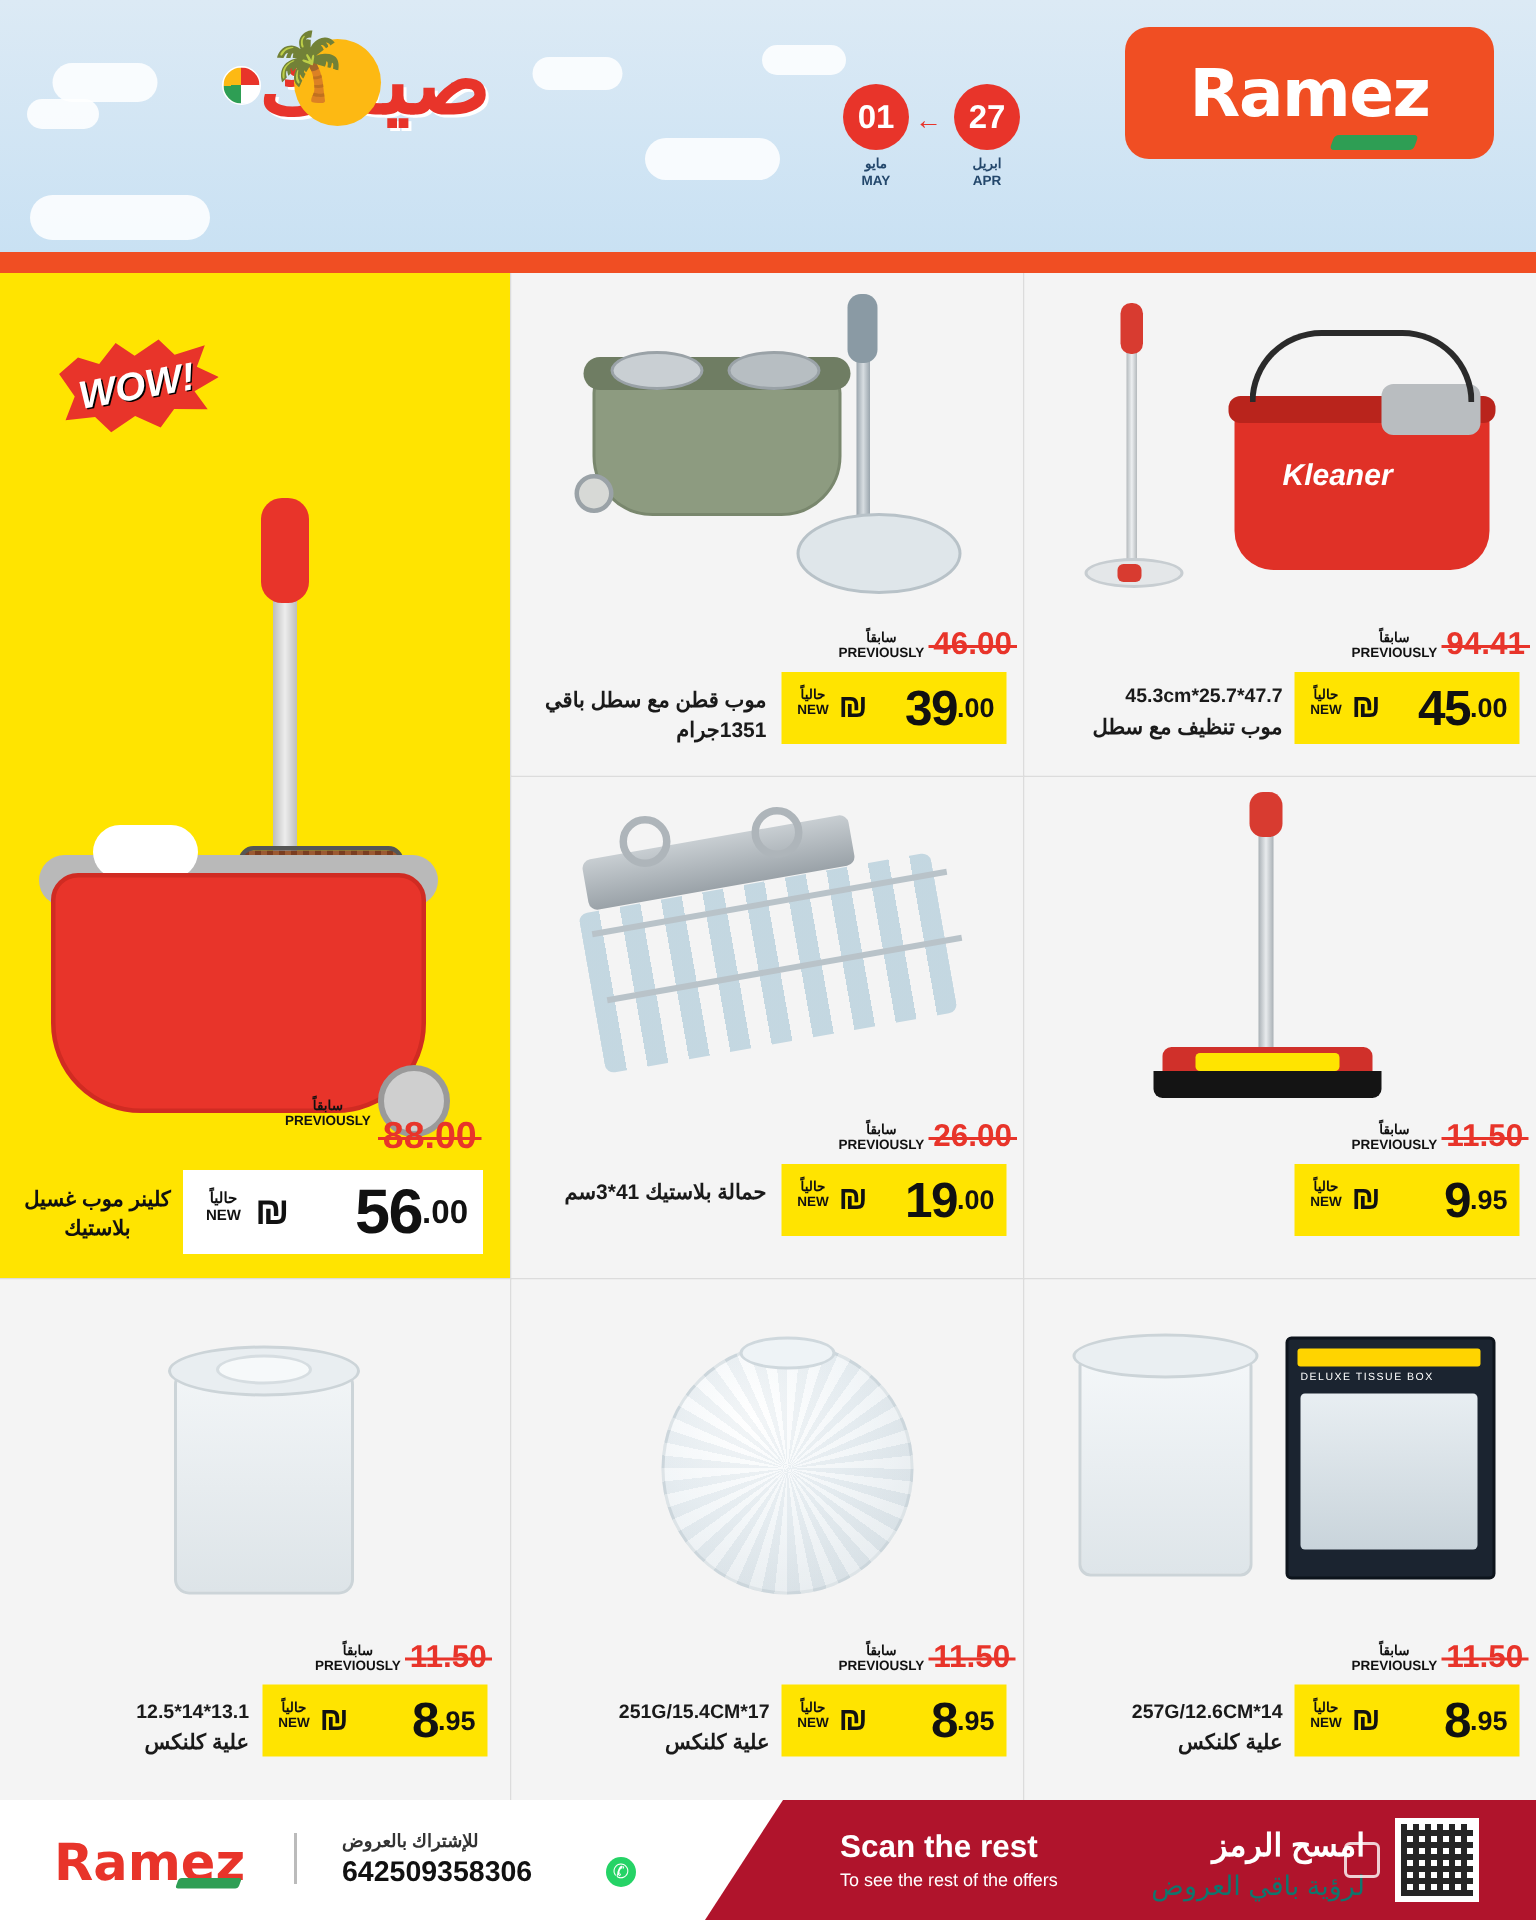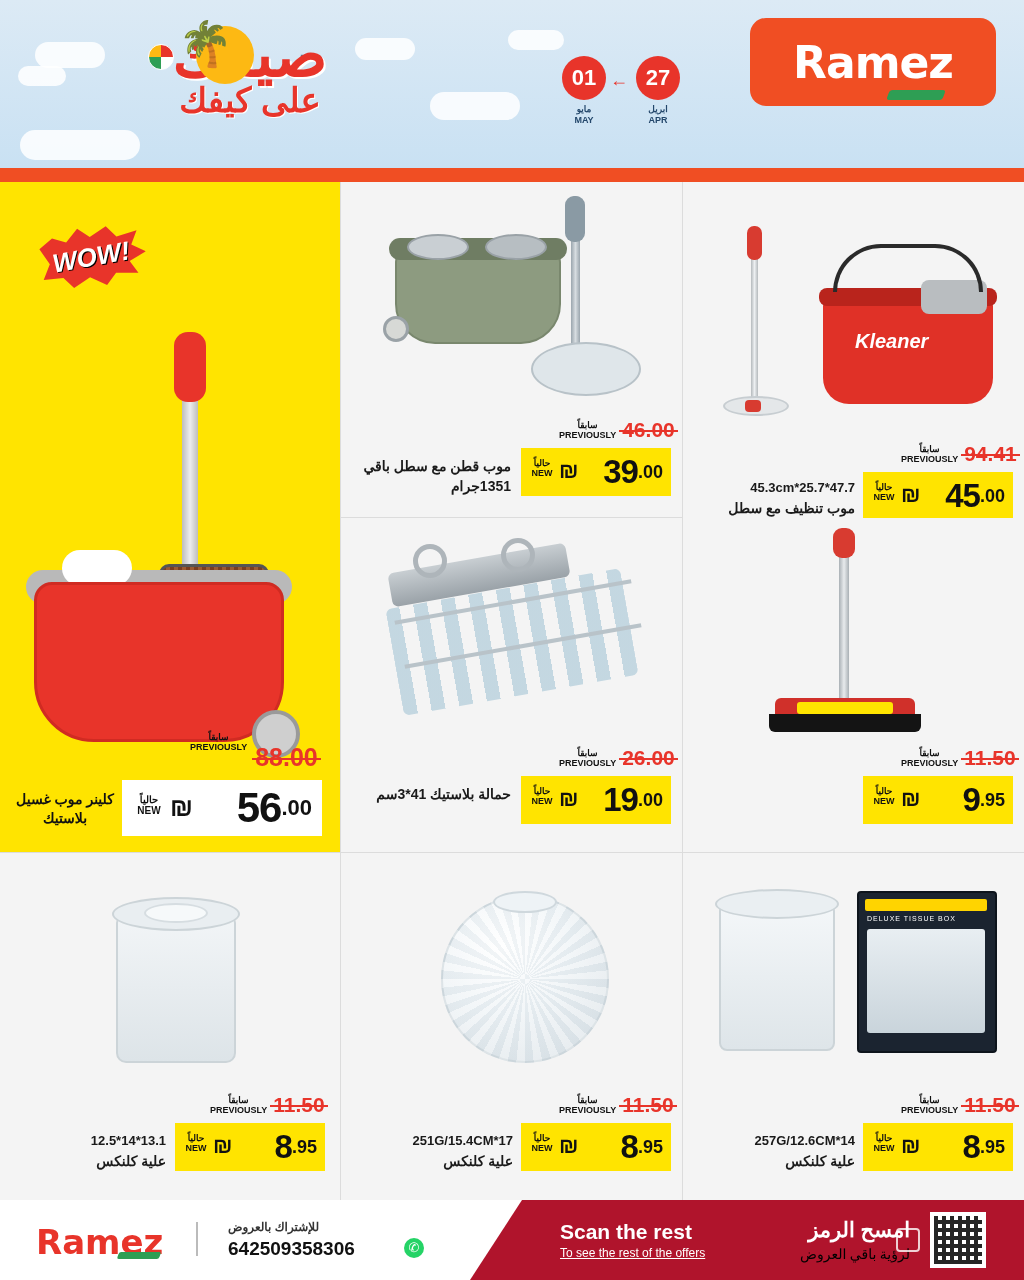--- a/index.html
+++ b/index.html
@@ -215,23 +215,23 @@
   .footer-ramez { position:absolute; left:36px; top:22px; font-size:34px; font-weight:bold; color:#e8342a; font-family:"DejaVu Sans",sans-serif;}
   .footer-ramez-swoosh { position:absolute; left:118px; top:52px; width:42px; height:7px; background:#2e9e54; border-radius:2px; transform:skewX(-20deg);}
   .footer-divider { position:absolute; left:196px; top:22px; width:2px; height:34px; background:#bbb;}
   .footer-sub { position:absolute; left:228px; top:20px; direction:rtl; text-align:right; font-size:12px; color:#333; font-weight:bold;}
   .footer-phone { position:absolute; left:228px; top:38px; font-size:19px; font-weight:bold; color:#111;}
   .wa-icon {
     position:absolute; left:404px; top:38px; width:20px; height:20px; border-radius:50%;
     background:#25d366; color:#fff; font-size:13px; text-align:center; line-height:20px;
   }
   .scan-en { position:absolute; left:560px; top:20px; color:#fff; font-size:21px; font-weight:bold;}
-  .scan-en2 { position:absolute; left:560px; top:46px; color:#fff; font-size:12px;text-decoration:underline;}
+  .scan-en2 { position:absolute; left:560px; top:46px; color:#fff; font-size:12px;}
   .scan-ar { position:absolute; left:750px; top:18px; width:160px; text-align:right; direction:rtl; color:#fff; font-size:21px; font-weight:bold;}
-  .scan-ar2 { position:absolute; left:750px; top:46px; width:160px; text-align:right; direction:rtl; color:#000000; font-size:14px;font-family:Liberation Serif, serif;}
+  .scan-ar2 { position:absolute; left:750px; top:46px; width:160px; text-align:right; direction:rtl; color:#0f766e; font-size:18px;}
   .qr {
     position:absolute; left:930px; top:12px; width:56px; height:56px; background:#fff; padding:4px;
   }
   .qr-inner {
     width:100%; height:100%;
     background-image:
       linear-gradient(90deg,#000 50%, transparent 50%),
       linear-gradient(0deg,#000 50%, transparent 50%);
     background-size: 8px 8px, 8px 8px;
     opacity:.85;
@@ -252,21 +252,20 @@
     <div class="cloud c5"></div>
     <div class="cloud c6"></div>
 
     <div class="sun"></div>
     <div class="palm">🌴</div>
     <div class="beachball"></div>
     <div class="birds">❞❞</div>
 
     <div class="summer-logo">
       <div class="summer-ar1">صيفك</div>
-      <div class="summer-ar2">على كيفك</div>
     </div>
 
     <div class="date-group">
       <div class="date-badge to">01</div>
       <div class="date-sub to">
         <span>مايو</span><br>
         <span>MAY</span>
       </div>
       <div class="date-arrow">←</div>
       <div class="date-badge from">27</div>
@@ -355,21 +354,21 @@
           <span>NEW</span>
         </div>
         <div class="riyal">₪</div>
         <span class="price-main">39</span>
         <span class="price-dec">.00</span>
       </div>
 
       <div class="name-block" style="left:20px; top:274px; width:150px;">موب قطن مع سطل باقي 1351جرام</div>
     </div>
 
-    <div class="cell" style="left:683px; top:0; width:341px; height:335px;margin-top:24px;">
+    <div class="cell" style="left:683px; top:0; width:341px; height:335px;">
       <div class="prod-img" style="left:40px; top:20px; width:280px; height:220px;">
         <div style="position:absolute;left:28px;top:8px;width:7px;height:170px;background:linear-gradient(90deg,#b4b9bc,#eceff1,#b4b9bc);border-radius:4px;"></div>
         <div style="position:absolute;left:24px;top:0;width:15px;height:34px;background:#d83b30;border-radius:7px;"></div>
         <div style="position:absolute;left:0px;top:170px;width:66px;height:20px;background:#e4e7e9;border-radius:50%;border:2px solid #c7cdd1;"></div>
         <div style="position:absolute;left:22px;top:174px;width:16px;height:12px;background:#d83b30;border-radius:4px;"></div>
         <div style="position:absolute;left:100px;top:70px;width:170px;height:108px;background:#e03127;border-radius:10px 10px 26px 26px;"></div>
         <div style="position:absolute;left:96px;top:62px;width:178px;height:18px;background:#b9241c;border-radius:8px;"></div>
         <div style="position:absolute;left:198px;top:54px;width:66px;height:34px;background:#b9bdc0;border-radius:8px;"></div>
         <div style="position:absolute;left:110px;top:18px;width:150px;height:48px;border:4px solid #2a2a2a;border-bottom:none;border-radius:60px 60px 0 0;"></div>
         <div style="position:absolute;left:132px;top:104px;color:#fff;font-size:20px;font-style:italic;font-weight:bold;">Kleaner</div>

